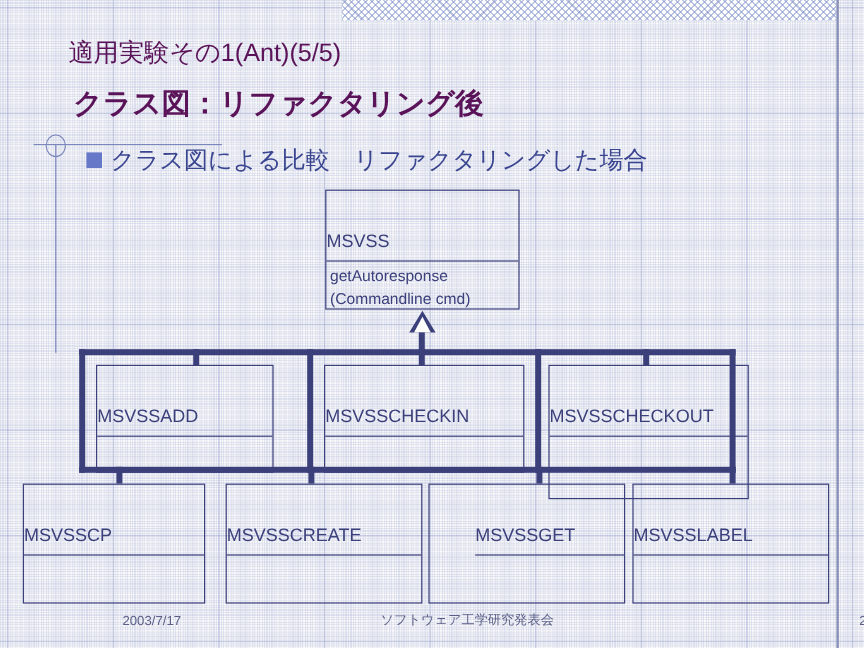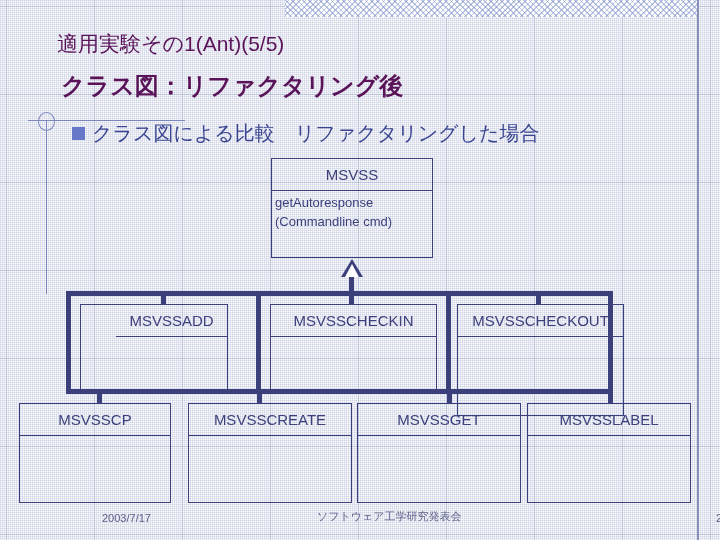--- a/index.html
+++ b/index.html
@@ -130,26 +130,26 @@
   }
   .cls {
     position: absolute;
     border: 1px solid #3b3f7a;
     background: transparent;
     box-sizing: border-box;
   }
   .cls .name {
     height: 31px;
     line-height: 31px;
-    text-align: center;
     font-size: 15px;
     color: #3b3f7a;
     border-bottom: 1px solid #3b3f7a;
     white-space: nowrap;
     overflow: visible;
+    margin-top: 27px;
   }
   .cls .ops {
     padding: 2px 2px 0 3px;
     font-size: 13px;
     color: #3b3f7a;
     line-height: 19px;
     white-space: nowrap;
   }
   .cls .ops.empty { height: 100%; }
 
@@ -234,21 +234,21 @@
     <div class="bar" style="left:66px;  top:291px; width:5px; height:103px;"></div>
     <div class="bar" style="left:608px; top:291px; width:5px; height:103px;"></div>
 
     <div class="bar" style="left:161px; top:291px; width:5px; height:14px;"></div>
     <div class="bar" style="left:349px; top:291px; width:5px; height:14px;"></div>
     <div class="bar" style="left:536px; top:291px; width:5px; height:14px;"></div>
 
     <div class="bar" style="left:256px; top:291px; width:5px; height:103px;"></div>
     <div class="bar" style="left:446px; top:291px; width:5px; height:103px;"></div>
 
-    <div class="cls" style="left:80px; top:304px; width:148px; height:90px;padding-left:35px;">
+    <div class="cls" style="left:80px; top:304px; width:148px; height:90px;">
       <div class="name">MSVSSADD</div>
       <div class="ops empty"></div>
     </div>
 
     <div class="cls" style="left:270px; top:304px; width:167px; height:90px;">
       <div class="name">MSVSSCHECKIN</div>
       <div class="ops empty"></div>
     </div>
 
     <div class="cls" style="left:457px; top:304px; width:167px; height:112px;">
@@ -265,21 +265,21 @@
     <div class="cls" style="left:19px; top:403px; width:152px; height:100px;">
       <div class="name">MSVSSCP</div>
       <div class="ops empty"></div>
     </div>
 
     <div class="cls" style="left:188px; top:403px; width:164px; height:100px;">
       <div class="name">MSVSSCREATE</div>
       <div class="ops empty"></div>
     </div>
 
-    <div class="cls" style="left:357px; top:403px; width:164px; height:100px;">
+    <div class="cls" style="left:357px; top:403px; width:164px; height:100px;padding-left:38px;">
       <div class="name">MSVSSGET</div>
       <div class="ops empty"></div>
     </div>
 
     <div class="cls" style="left:527px; top:403px; width:164px; height:100px;">
       <div class="name">MSVSSLABEL</div>
       <div class="ops empty"></div>
     </div>
 
   </div>

